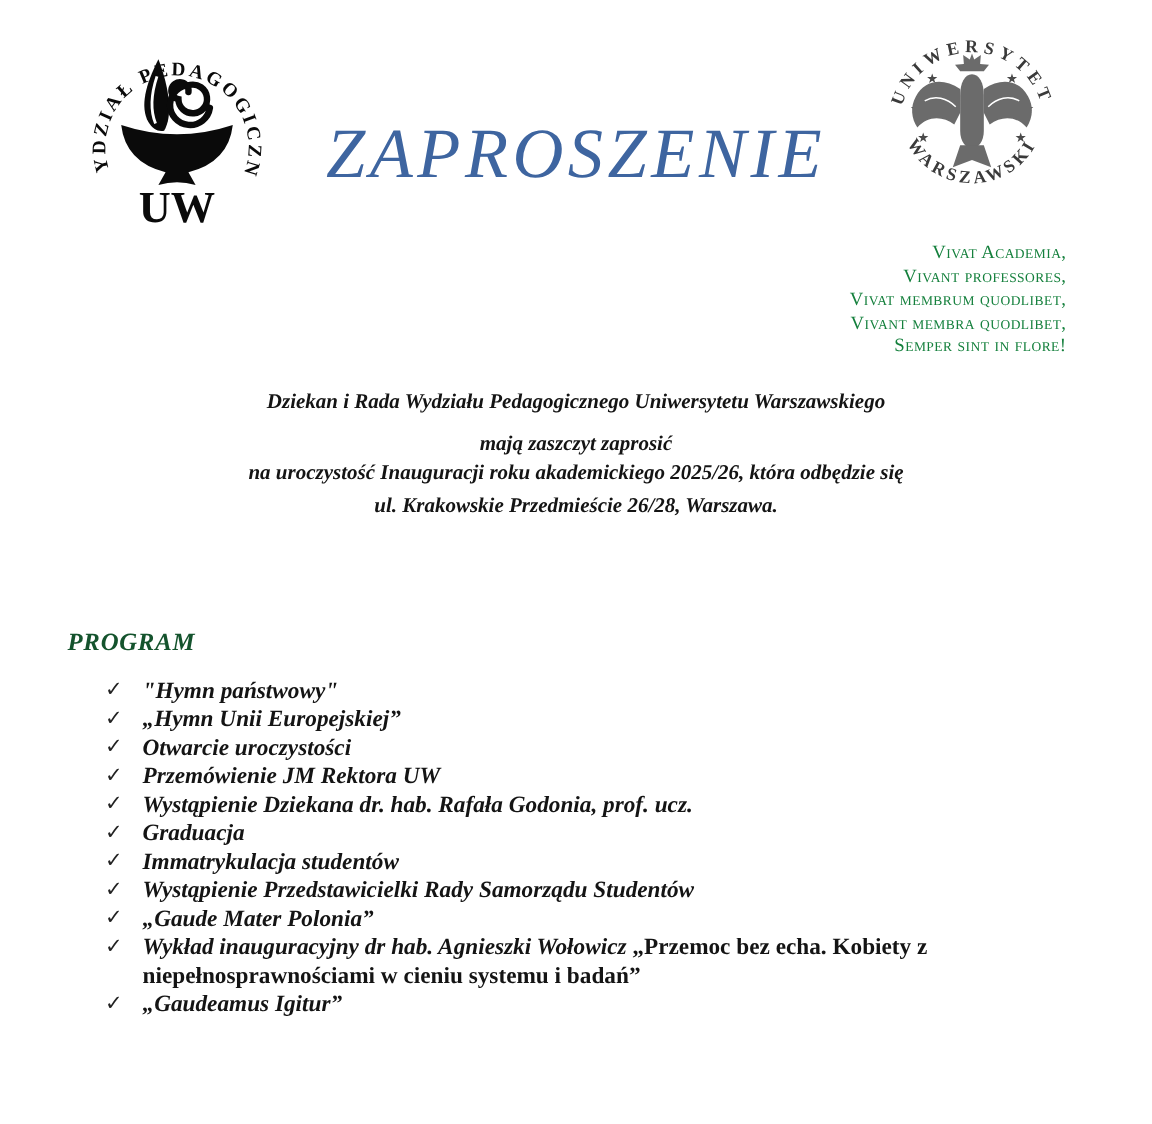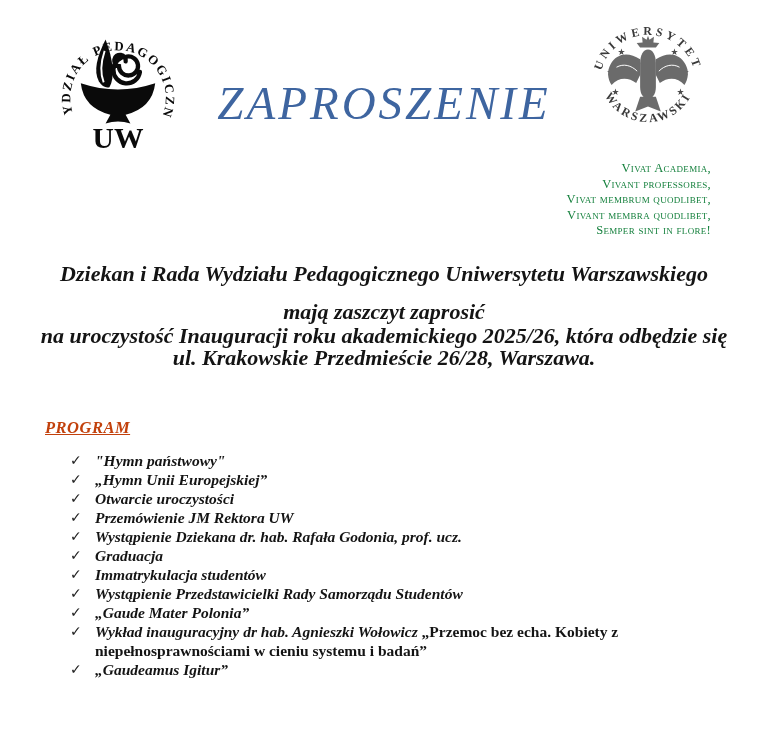--- a/index.html
+++ b/index.html
@@ -31,34 +31,33 @@
     font-variant:small-caps;
     font-size:12.5px;
     line-height:15.5px;
     letter-spacing:0.3px;
   }
   
   .invite{
     position:absolute;left:0;right:0;top:261px;
     text-align:center;
     font-weight:bold;font-style:italic;
-    font-size:22px;
+    font-size:14px;
     color:#141414;
   }
   .invite .line1{margin-bottom:12px;}
   .invite .line2{}
   .invite .details{line-height:21.5px;}
   
   .program-heading{
     position:absolute;left:45px;top:418px;
     font-weight:bold;font-style:italic;
     font-size:16.5px;
     letter-spacing:0.5px;
-    text-decoration:underline;
-    color:#c2410c;
+    color:#14532d;
   }
   .program-list{
     position:absolute;left:70px;top:451px;width:648px;
     font-weight:bold;font-style:italic;
     font-size:15.5px;
     line-height:19px;
     color:#141414;
   }
   .prog-row{display:flex;align-items:flex-start;}
   .prog-row .check{

